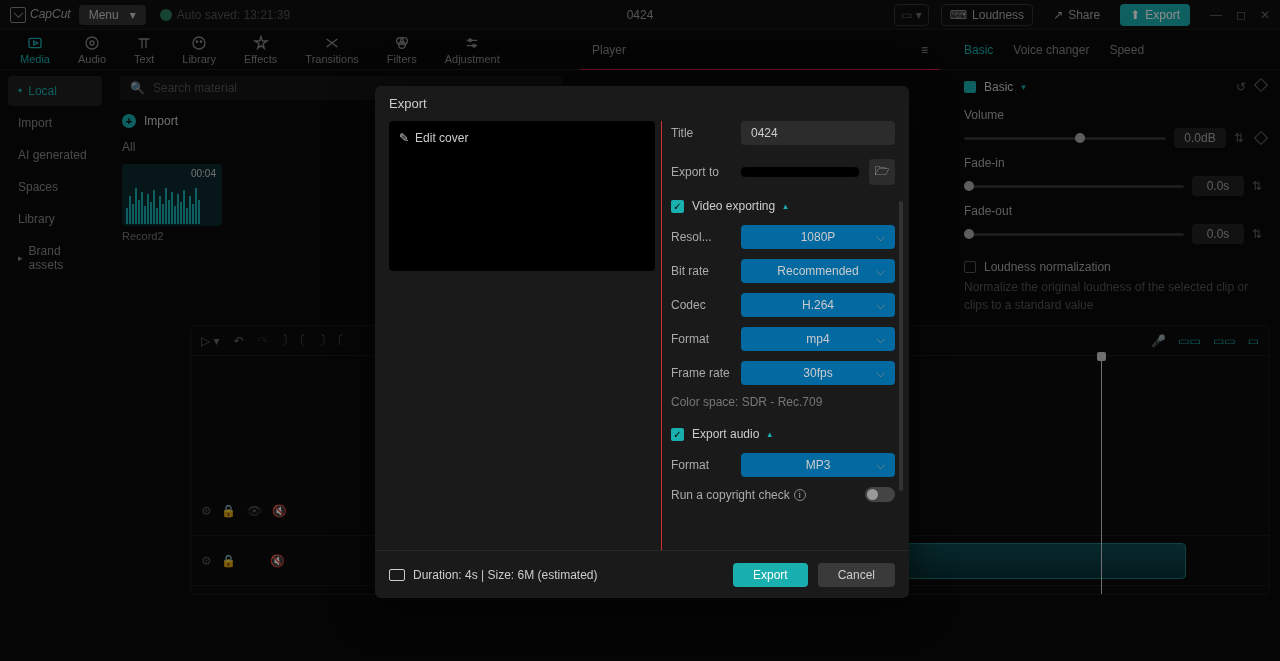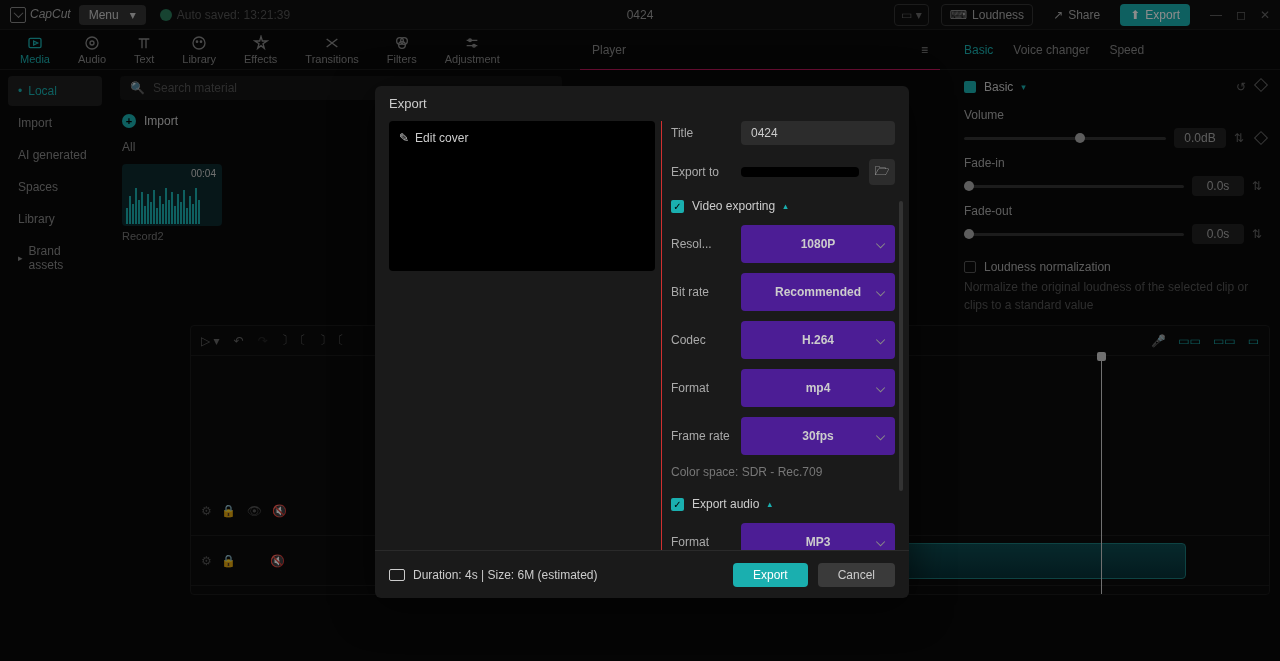--- a/index.html
+++ b/index.html
@@ -85,21 +85,21 @@
 .field-row { display: flex; align-items: center; margin-bottom: 14px; gap: 10px; }
 .field-label { width: 60px; color: #aaa; }
 .field-input { flex: 1; background: #2c2c2c; border-radius: 4px; padding: 5px 10px; color: #ccc; }
 .field-input.dark { background: #000; }
 .folder-btn { background: #2c2c2c; width: 26px; height: 26px; border-radius: 4px; display: flex; align-items: center; justify-content: center; color: #ccc; }
 .section-head { display: flex; align-items: center; gap: 8px; color: #ccc; font-weight: 500; margin: 4px 0 12px; }
 .check-on { width: 13px; height: 13px; background: #1aafaf; border-radius: 2px; display: inline-flex; align-items: center; justify-content: center; color: #000; font-size: 10px; }
 .collapse-arrow { color: #1aafaf; font-size: 9px; }
 .select-row { display: flex; align-items: center; margin-bottom: 10px; }
 .select-label { width: 70px; color: #aaa; }
-.select-box { flex: 1; background: #4c1d95; border-radius: 4px; padding: 12px 10px; color: #ccc; text-align: center; position: relative; font-weight: 700; }
+.select-box { flex: 1; background: #0369a1; border-radius: 4px; padding: 5px 10px; color: #ccc; text-align: center; position: relative; font-weight: 400; }
 .select-box::after { content: "⌵"; position: absolute; right: 10px; color: #888; }
 .colorspace { color: #777; margin: 6px 0 18px; }
 .copyright-row { display: flex; align-items: center; justify-content: space-between; margin-top: 6px; }
 .toggle { width: 30px; height: 15px; background: #444; border-radius: 8px; position: relative; }
 .toggle::before { content: ""; position: absolute; width: 11px; height: 11px; background: #999; border-radius: 50%; top: 2px; left: 2px; }
 .scroll-track { position: absolute; right: -8px; top: 80px; width: 4px; height: 290px; background: #333; border-radius: 2px; }
 .modal-footer { height: 48px; display: flex; align-items: center; padding: 0 14px; border-top: 1px solid #2a2a2a; }
 .footer-info { display: flex; align-items: center; gap: 8px; color: #ccc; }
 .film-icon { width: 16px; height: 12px; border: 1px solid #ccc; border-radius: 2px; }
 .footer-btns { margin-left: auto; display: flex; gap: 10px; }

